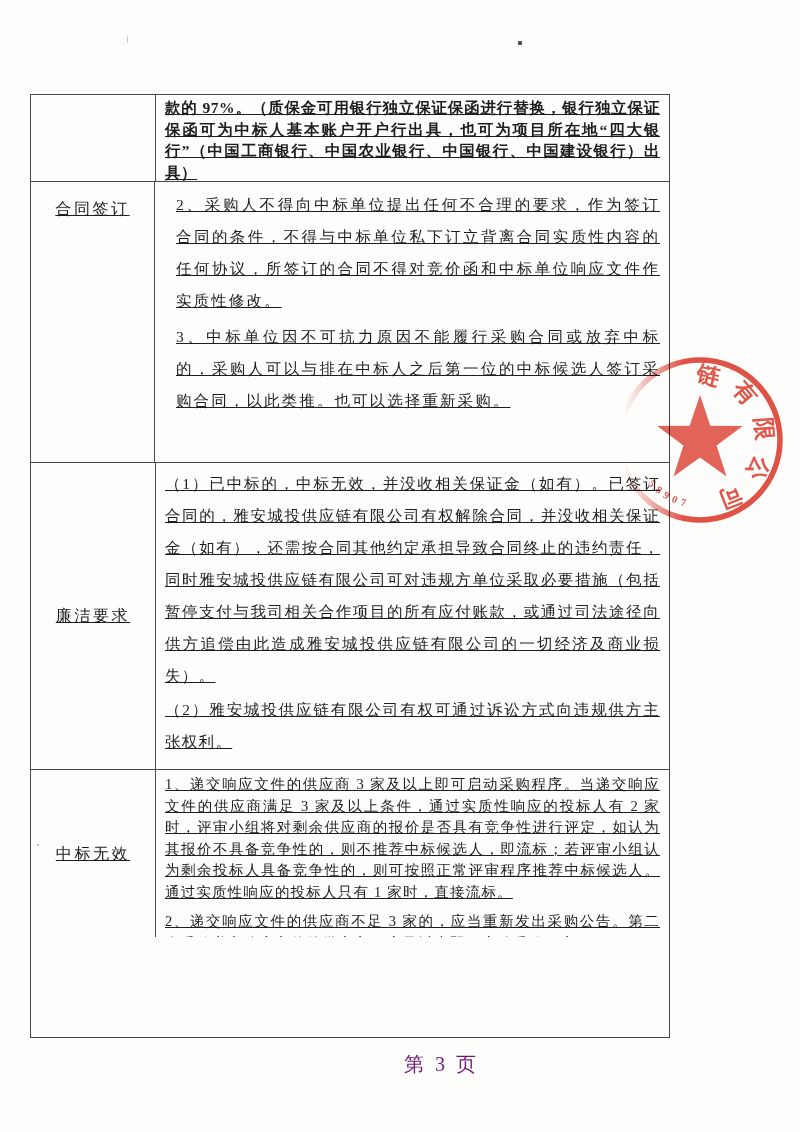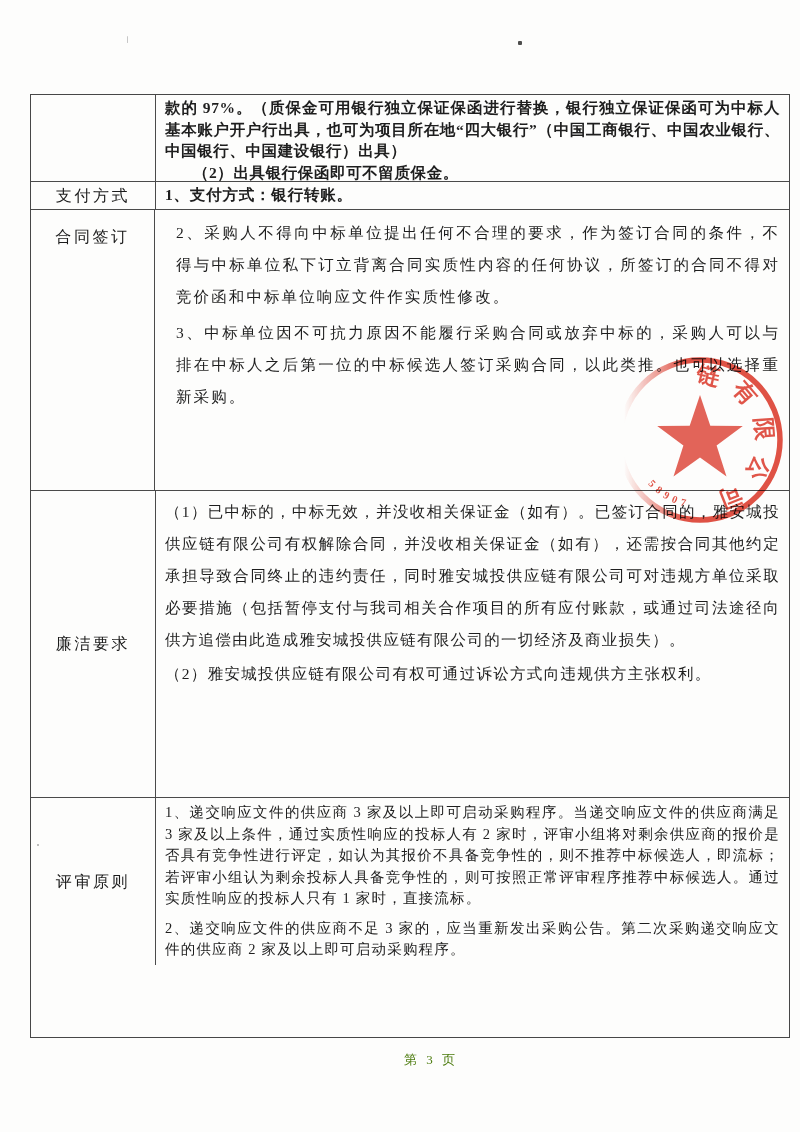--- a/index.html
+++ b/index.html
@@ -10,22 +10,22 @@
   }
   .page{position:absolute;inset:0;}
   
   .speck{position:absolute;background:#555;border-radius:1px;}
   .speck.s1{left:518px;top:41px;width:4px;height:4px;background:#4d4d4d;}
   .speck.s2{left:127px;top:36px;width:1px;height:7px;background:#c7c7c7;}
   .speck.s3{left:37px;top:844px;width:2px;height:2px;background:#a8a8a8;}
 
   
   .doc-table{
-    position:absolute;left:30px;top:94px;width:760px;height:944px;
-    border:1.8px solid #474747;box-sizing:border-box;background:transparent;
+    position:absolute;left:30px;top:94px;width:640px;height:944px;
+    border:1.8px solid #474747;box-sizing:border-box;background:transparent;text-decoration:underline;
   }
   .row{display:flex;border-bottom:1.6px solid #4a4a4a;box-sizing:content-box;overflow:hidden;}
   .row:last-child{border-bottom:none;}
   .r0{height:86px;} .r1{height:27px;} .r2{height:280px;gap:12px;}
   .r3{height:306px;} .r4{height:70px;} .r5{height:167px;}
 
   .cell-label{
     width:124px;flex:0 0 124px;border-right:1.6px solid #4a4a4a;
     display:flex;flex-direction:column;justify-content:center;align-items:center;
     font-size:16px;letter-spacing:2.6px;color:#1b1b1b;line-height:30px;text-align:center;
@@ -42,21 +42,21 @@
   .r2 .cell-content{font-size:15.5px;line-height:32px;letter-spacing:2.1px;padding-top:7px;}
   .r2 .cell-content p{margin-bottom:4px;}
   .r3 .cell-content{font-size:15.5px;line-height:32px;letter-spacing:1.3px;padding-top:5px;}
   .r3 .cell-content p{margin-bottom:2px;}
   .r4 .cell-content{font-size:15.5px;line-height:32px;letter-spacing:1.7px;padding-top:2px;}
   .r5 .cell-content{font-size:14.5px;line-height:21.5px;letter-spacing:1.2px;padding-top:4px;}
   .r5 .cell-content p{margin-bottom:8px;}
 
   
   .footer{
-    position:absolute;left:404px;top:1051px;font-size:13px;letter-spacing:3px;color:#4d7c0f;
+    position:absolute;left:404px;top:1051px;font-size:20px;letter-spacing:3px;color:#701a75;
   }
 
   
   .stamp{
     position:absolute;left:600px;top:330px;width:200px;height:210px;
     mix-blend-mode:multiply;opacity:0.93;pointer-events:none;
   }
   .stamp text{font-family:"Liberation Serif","DejaVu Serif",serif;}
 </style>
 </head>
@@ -71,47 +71,41 @@
   <div class="doc-table">
 
     <div class="row r0">
       <div class="cell-label"></div>
       <div class="cell-content">
         <p>款的 97%。（质保金可用银行独立保证保函进行替换，银行独立保证保函可为中标人基本账户开户行出具，也可为项目所在地“四大银行”（中国工商银行、中国农业银行、中国银行、中国建设银行）出具）</p>
         <p class="indent">（2）出具银行保函即可不留质保金。</p>
       </div>
     </div>
 
-    <div class="row r1">
-      <div class="cell-label">支付方式</div>
-      <div class="cell-content">
-        <p>1、支付方式：银行转账。</p>
-      </div>
-    </div>
 
     <div class="row r2">
       <div class="cell-label">合同签订</div>
       <div class="cell-content">
         <p>2、采购人不得向中标单位提出任何不合理的要求，作为签订合同的条件，不得与中标单位私下订立背离合同实质性内容的任何协议，所签订的合同不得对竞价函和中标单位响应文件作实质性修改。</p>
         <p>3、中标单位因不可抗力原因不能履行采购合同或放弃中标的，采购人可以与排在中标人之后第一位的中标候选人签订采购合同，以此类推。也可以选择重新采购。</p>
       </div>
     </div>
 
     <div class="row r3">
       <div class="cell-label">廉洁要求</div>
       <div class="cell-content">
         <p>（1）已中标的，中标无效，并没收相关保证金（如有）。已签订合同的，雅安城投供应链有限公司有权解除合同，并没收相关保证金（如有），还需按合同其他约定承担导致合同终止的违约责任，同时雅安城投供应链有限公司可对违规方单位采取必要措施（包括暂停支付与我司相关合作项目的所有应付账款，或通过司法途径向供方追偿由此造成雅安城投供应链有限公司的一切经济及商业损失）。</p>
         <p>（2）雅安城投供应链有限公司有权可通过诉讼方式向违规供方主张权利。</p>
 
       </div>
     </div>
 
 
     <div class="row r5">
-      <div class="cell-label">评审原则</div>
+      <div class="cell-label">中标无效</div>
       <div class="cell-content">
         <p>1、递交响应文件的供应商 3 家及以上即可启动采购程序。当递交响应文件的供应商满足 3 家及以上条件，通过实质性响应的投标人有 2 家时，评审小组将对剩余供应商的报价是否具有竞争性进行评定，如认为其报价不具备竞争性的，则不推荐中标候选人，即流标；若评审小组认为剩余投标人具备竞争性的，则可按照正常评审程序推荐中标候选人。通过实质性响应的投标人只有 1 家时，直接流标。</p>
         <p>2、递交响应文件的供应商不足 3 家的，应当重新发出采购公告。第二次采购递交响应文件的供应商 2 家及以上即可启动采购程序。</p>
       </div>
     </div>
 
   </div>
 
   <svg class="stamp" viewBox="0 0 200 210" width="200" height="210">
     <defs>

